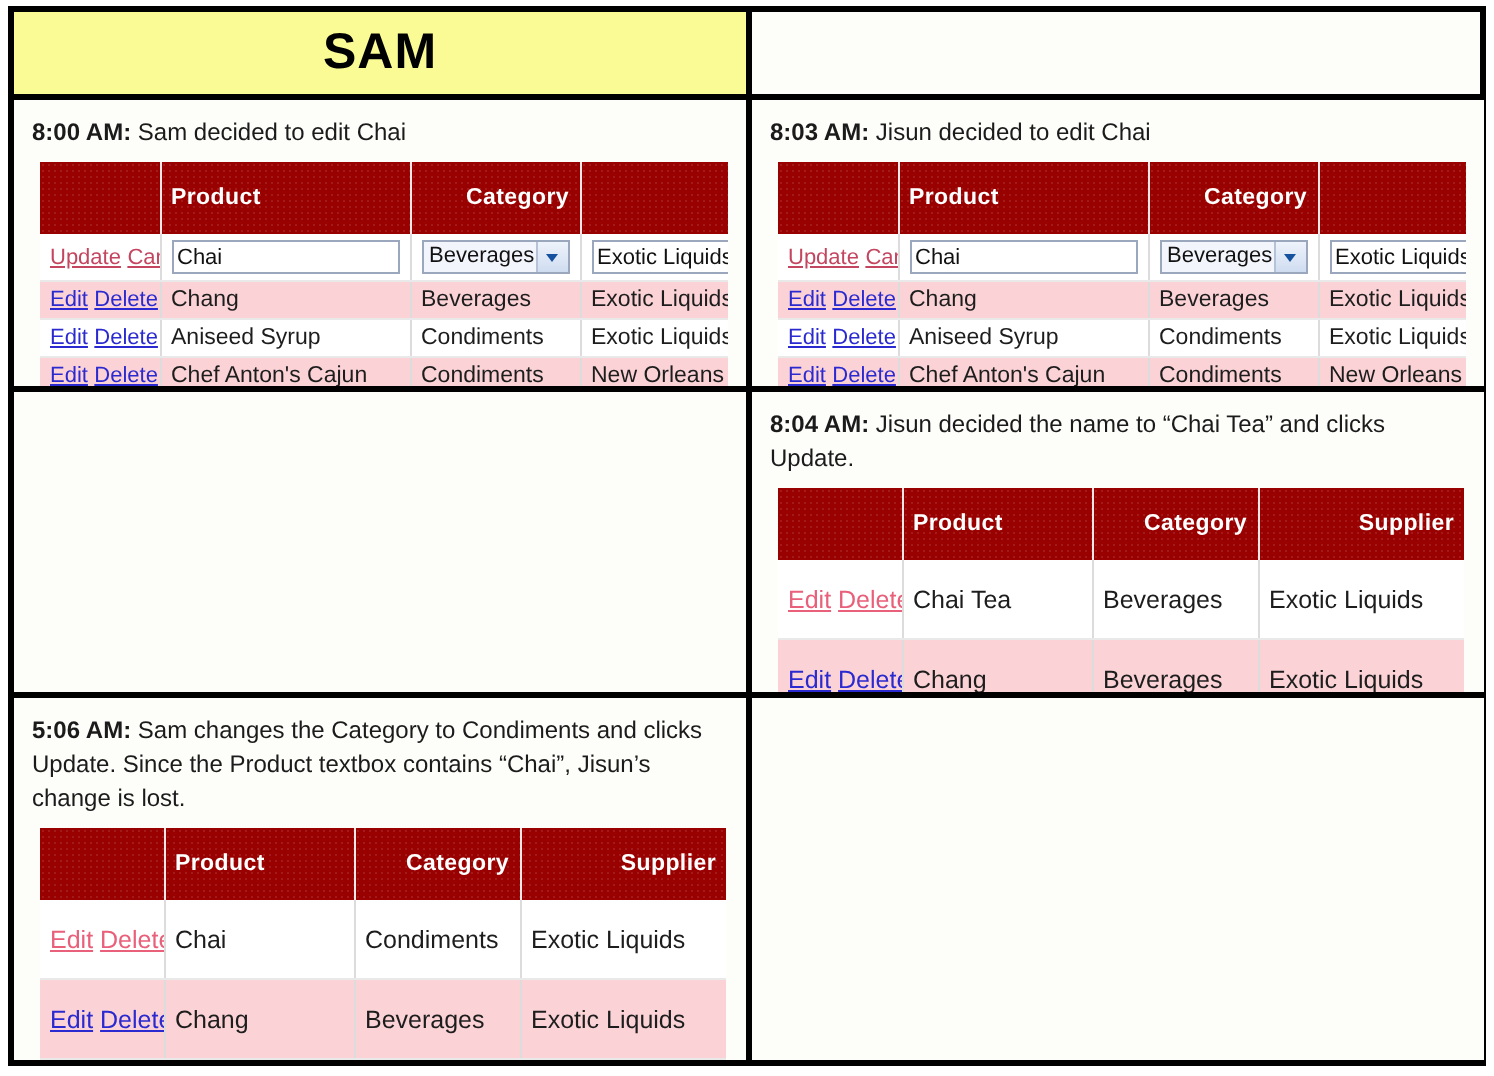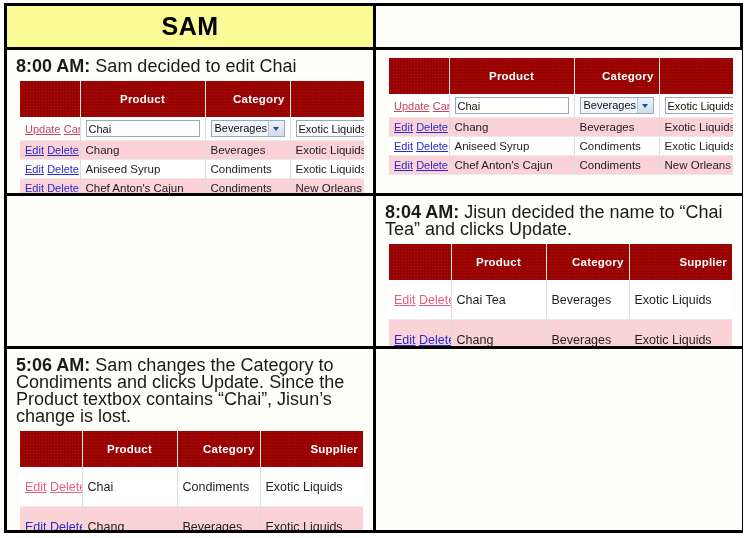--- a/index.html
+++ b/index.html
@@ -55,21 +55,21 @@
   .cell {
     background: #fdfdfa;
     overflow: hidden;
     position: relative;
     padding: 8px 9px 0 9px;
     box-sizing: border-box;
   }
   .cell.empty { padding: 0; }
 
   .caption {
-    font-size: 18px;
+    font-size: 12px;
     line-height: 17px;
     color: #1b1b1b;
     font-family: "Liberation Sans", sans-serif;
     margin: 0 0 6px 0;
   }
   .caption b { font-weight: bold; }
 
   
   .gv-wrap {
     overflow: hidden;
@@ -96,21 +96,21 @@
     background-size: 3px 3px;
     color: #ffffff;
     font-weight: bold;
     font-size: 11.5px;
     letter-spacing: 0.2px;
     height: 30px;
     border-right: 1px solid #f3e7e7;
   }
   table.gv thead th:last-child { border-right: 0; }
   table.gv thead th.c-act { width: 60px; }
-  table.gv thead th.c-prod { text-align: center; }
+  table.gv thead th.c-prod { text-align: left; }
   table.gv thead th.c-cat  { text-align: right; }
   table.gv thead th.c-sup  { text-align: right; }
 
   table.gv tbody tr.alt td { background: #fbd3d6; }
   table.gv tbody tr.plain td { background: #ffffff; }
   table.gv tbody td {
     color: #1d1d1d;
     border-right: 1px solid #dcdcdc;
     border-bottom: 1px solid #e9e9e9;
   }
@@ -258,20 +258,23 @@
               <td>New Orleans Cajun Delights</td>
             </tr>
           </tbody>
         </table>
       </div>
     </div>
 
     <div class="vdiv"></div>
 
     <div class="cell">
+      <p class="caption">
+        <b>8:03 AM:</b><span> Jisun decided to edit Chai</span>
+      </p>
       <div class="gv-wrap">
         <table class="gv t-top">
           <colgroup>
               <col class="a">
               <col class="p">
               <col class="c">
               <col class="s">
             </colgroup>
           <thead>
             <tr>

